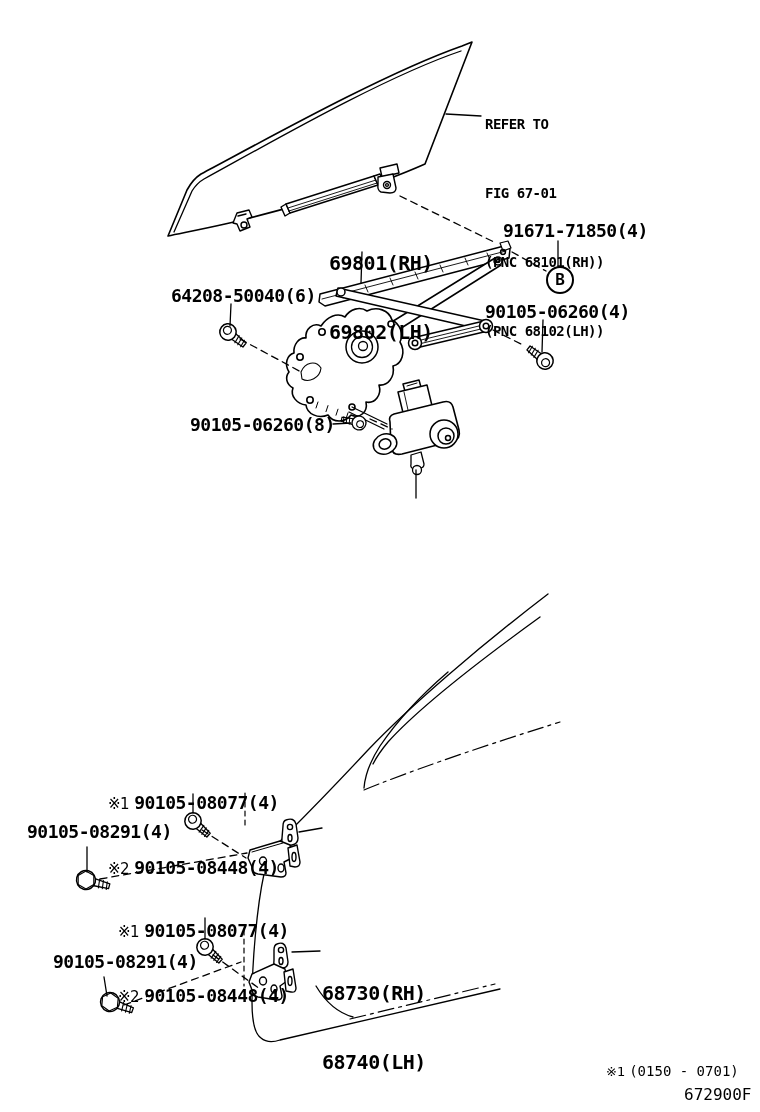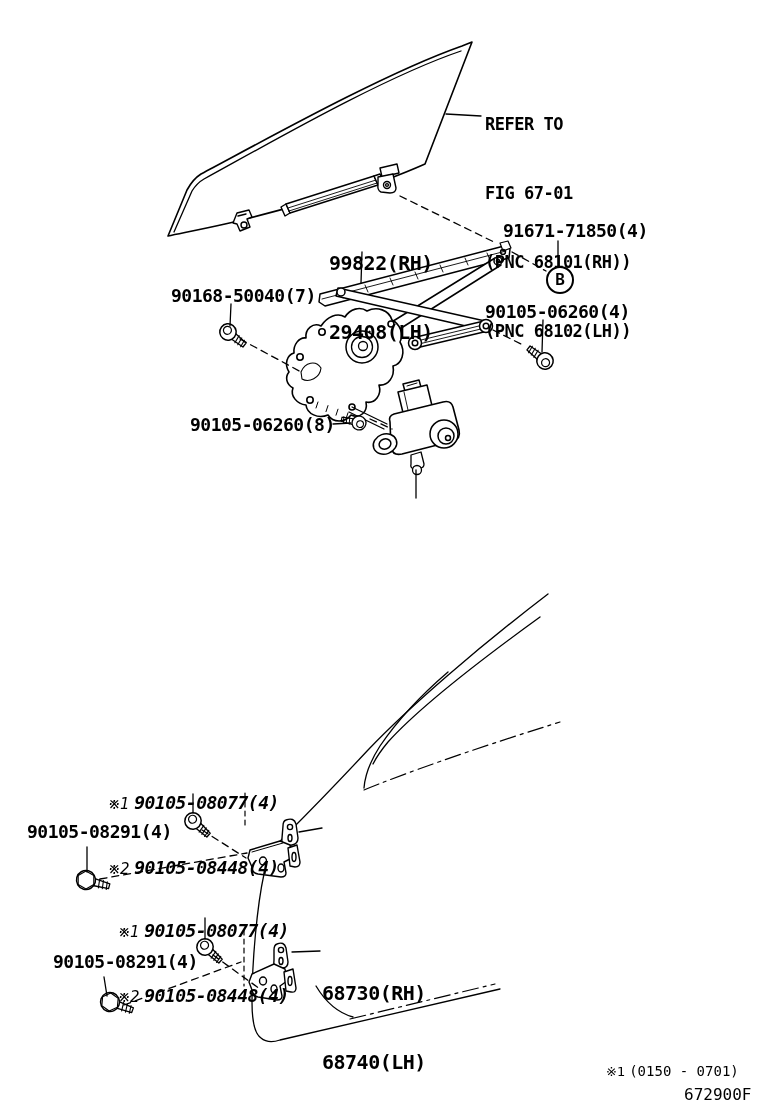--- a/index.html
+++ b/index.html
@@ -2,22 +2,22 @@
 <html><head>
 <meta charset="utf-8">
 <style>
   html,body{margin:0;padding:0;background:#fff;}
   .page{position:relative;width:760px;height:1112px;background:#fff;overflow:hidden;
         font-family:"DejaVu Sans Mono","DejaVu Sans",monospace;color:#000;}
   .page svg{position:absolute;left:0;top:0;}
   .lbl{position:absolute;font-weight:bold;font-size:18px;line-height:21px;
        letter-spacing:-0.5px;white-space:pre;}
   .lbl.big{font-size:20px;line-height:23px;}
-  .lbl.note{font-size:17px;line-height:23px;}
-  .lrow{white-space:pre;font-style:italic;}
+  .lbl.note{font-size:14px;line-height:23px;}
+  .lrow{white-space:pre;}
   .refmark{font-family:"DejaVu Sans","Liberation Sans",sans-serif;font-weight:normal;
            font-size:15px;margin-right:5px;}
   .callout{position:absolute;width:24px;height:24px;border:2px solid #000;border-radius:50%;
            text-align:center;line-height:23px;font-size:16px;font-weight:bold;}
   .footnote{position:absolute;font-size:14px;line-height:23px;font-weight:normal;white-space:pre;}
   .footnote .refmark{font-size:13px;margin-right:4px;}
   .docnum{position:absolute;font-size:16px;font-weight:normal;letter-spacing:0;}
 </style>
 </head>
 <body>
@@ -193,29 +193,29 @@
 </svg>
 
 <div class="lbl note" style="left:485px;top:67px">
   <div>REFER TO</div>
   <div>FIG 67-01</div>
   <div>(PNC 68101(RH))</div>
   <div>(PNC 68102(LH))</div>
 </div>
 
 <div class="lbl big" style="left:329px;top:206px">
-  <div>99822(RH)</div>
-  <div>29408(LH)</div>
+  <div>69801(RH)</div>
+  <div>69802(LH)</div>
 </div>
 
 <div class="lbl" style="left:503px;top:220px">91671-71850(4)</div>
 
 <div class="callout" style="left:546px;top:266px">B</div>
 
-<div class="lbl" style="left:171px;top:285px">90168-50040(7)</div>
+<div class="lbl" style="left:171px;top:285px">64208-50040(6)</div>
 
 <div class="lbl" style="left:485px;top:301px">90105-06260(4)</div>
 
 <div class="lbl" style="left:190px;top:414px">90105-06260(8)</div>
 
 
 <div class="lbl" style="left:108px;top:750px">
   <div class="lrow"><span class="refmark">※1</span><span>90105-08077(4)</span></div>
   <div class="lrow"><span class="refmark">※2</span><span>90105-08448(4)</span></div>
 </div>

